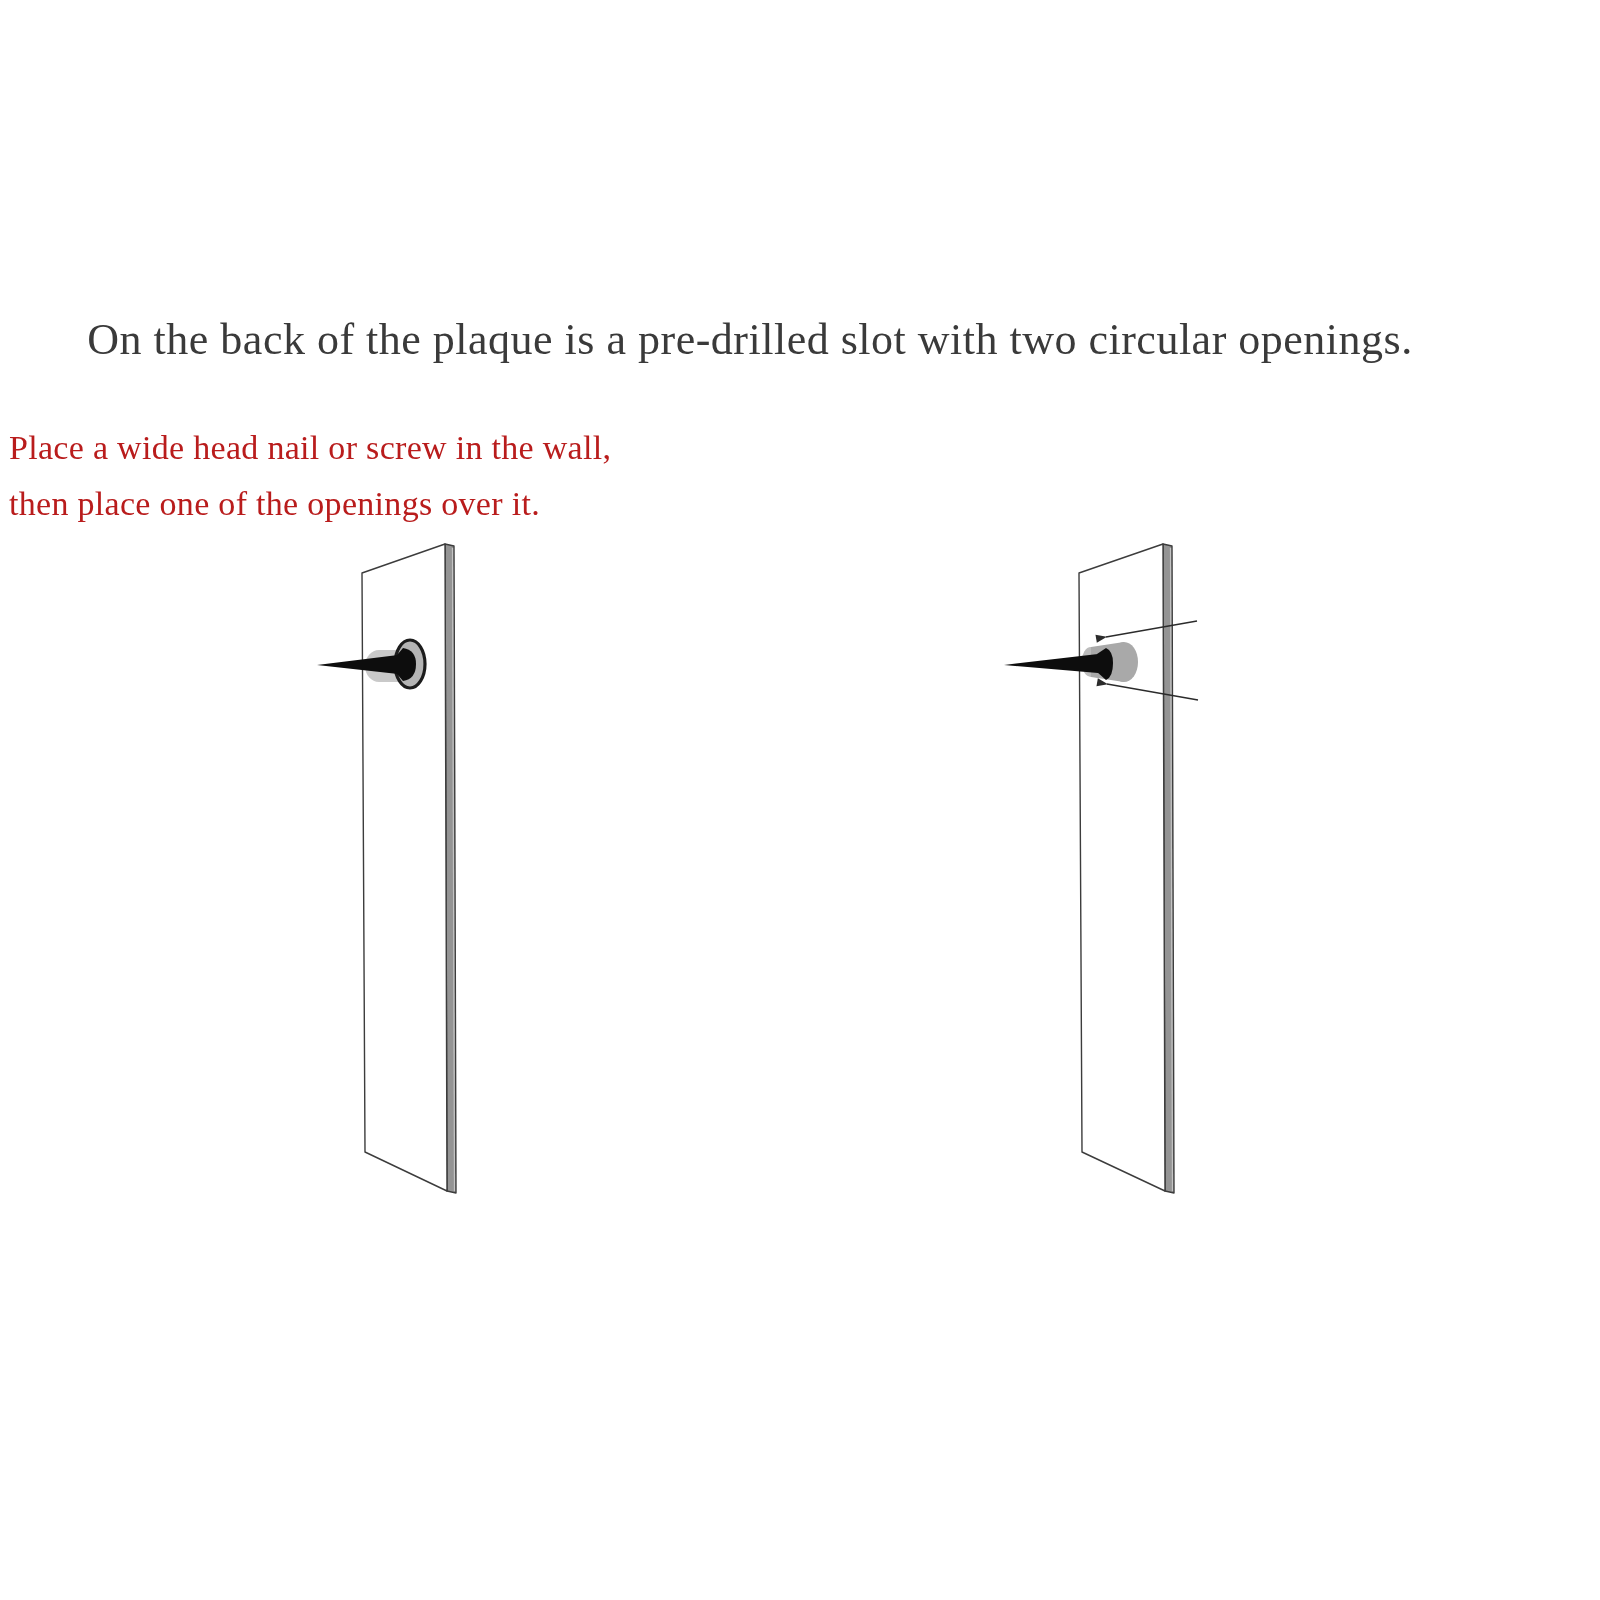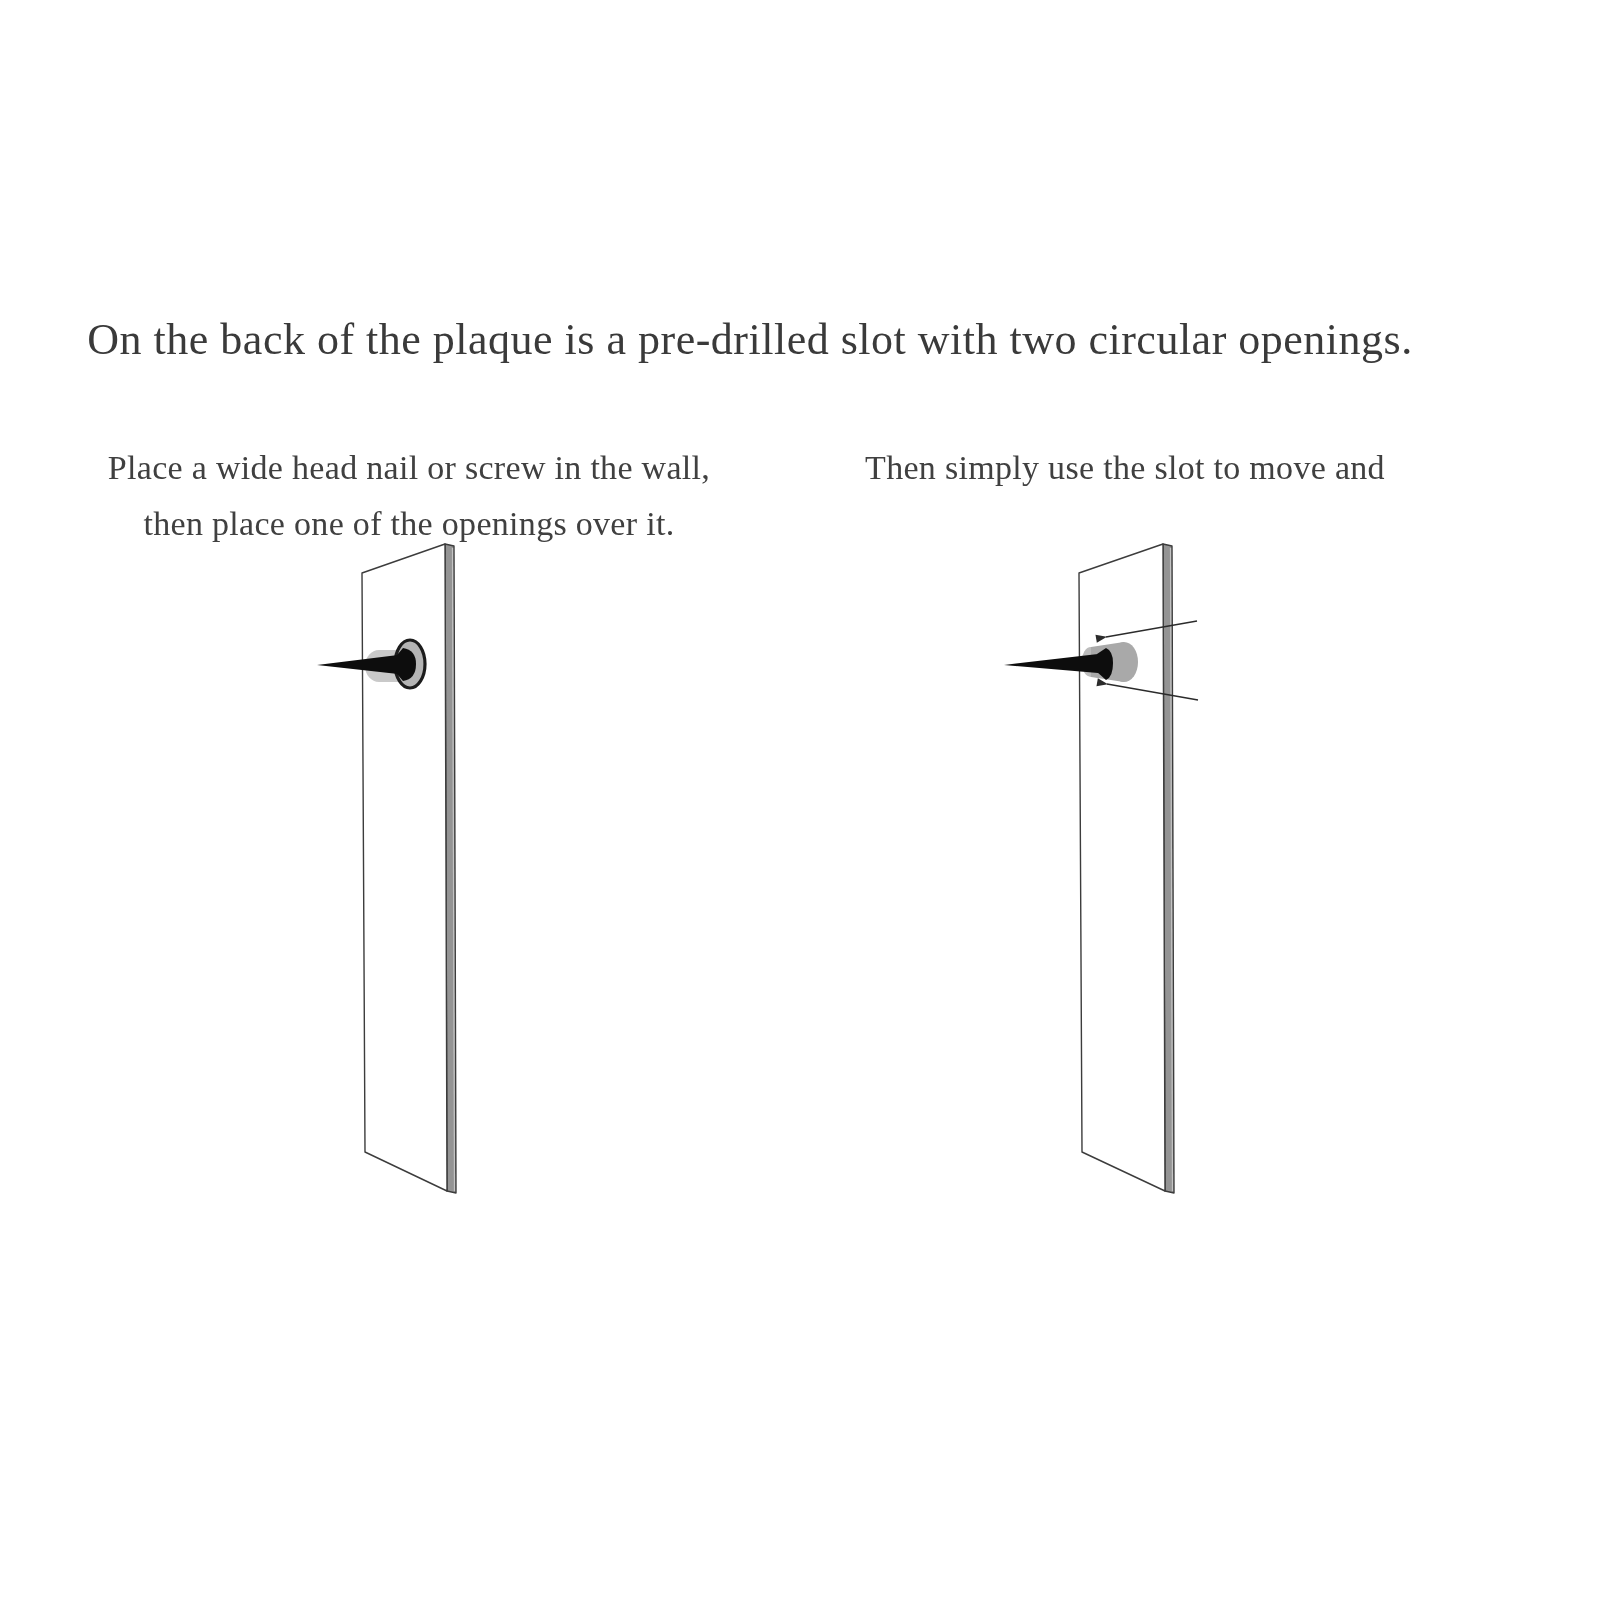--- a/index.html
+++ b/index.html
@@ -22,27 +22,27 @@
     transform: translateX(-50%);
     white-space: nowrap;
     font-size: 44px;
     line-height: 52px;
     letter-spacing: 0.5px;
     color: #3a3a3a;
     font-family: Liberation Serif, serif;
   }
   .caption {
     position: absolute;
-    top: 440px;
+    top: 420px;
     width: 800px;
-    text-align: center;
+    text-align: left;
     font-size: 34px;
     line-height: 56px;
     letter-spacing: 0.3px;
-    color: #404040;
+    color: #b91c1c;
   }
   .caption-left  { left: 9px;   }
   .caption-right { left: 725px; }
   .caption .line { white-space: nowrap; }
   .illustration {
     position: absolute;
     top: 515px;
   }
   .illustration-left  { left: 300px; }
   .illustration-right { left: 990px; }
@@ -51,21 +51,20 @@
 <body>
 
 <div class="title">On the back of the plaque is a pre-drilled slot with two circular openings.</div>
 
 <div class="caption caption-left">
   <div class="line">Place a wide head nail or screw in the wall,</div>
   <div class="line">then place one of the openings over it.</div>
 </div>
 
 <div class="caption caption-right">
-  <div class="line">Then simply use the slot to move and</div>
 </div>
 
 <svg class="illustration illustration-left" width="170" height="700" viewBox="300 515 170 700" xmlns="http://www.w3.org/2000/svg">
   <polygon points="445,544 454,546 456,1193 447,1191" stroke="#3c3c3c" stroke-width="1.4" stroke-linejoin="round" fill="#949494"></polygon>
   <line x1="452.5" y1="548" x2="454.5" y2="1191" stroke-width="1.2" stroke="#c4c4c4"></line>
   <polygon points="362,573 445,544 447,1191 365,1152" stroke="#3c3c3c" stroke-width="1.4" stroke-linejoin="round" fill="#ffffff"></polygon>
   <g>
     <ellipse cx="379" cy="666" rx="14" ry="16" fill="#c9c9c9"></ellipse>
     <polygon points="379,650 398,650 398,682 379,682" fill="#c9c9c9"></polygon>
   </g>

